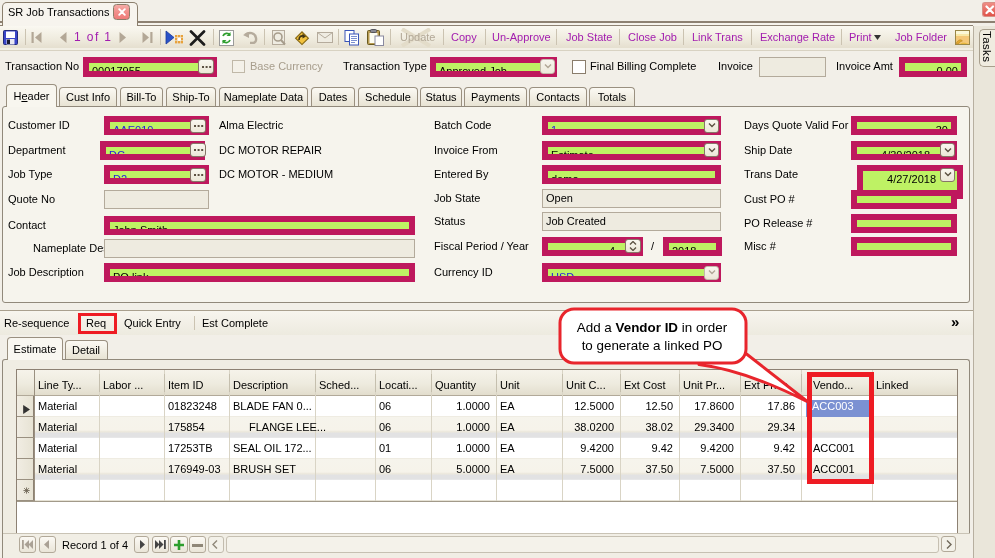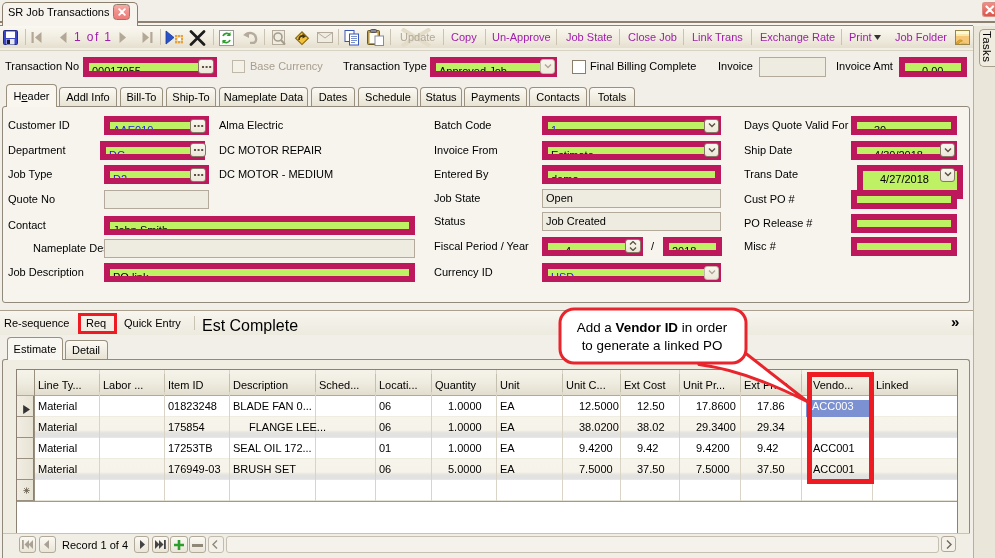--- a/index.html
+++ b/index.html
@@ -3,21 +3,21 @@
 <style>
 html,body{margin:0;padding:0;}
 body{width:995px;height:558px;overflow:hidden;font-family:"Liberation Sans",sans-serif;}
 .page{position:relative;width:995px;height:558px;background:#f2efe8;overflow:hidden;}
 .ab{position:absolute;}
 .lb{position:absolute;font-size:11px;color:#000;white-space:nowrap;line-height:19px;height:19px;}
 .fld{position:absolute;background:#bef264;border:6px solid #be185d;box-sizing:border-box;
  font-size:11px;line-height:17px;padding:0 3px;white-space:nowrap;overflow:hidden;}
 .dis{background:#eeebe0;border:1px solid #b3aa9b;}
 .blue{color:#2323dc;}
-.rt{text-align:left;padding-left:17px;}
+.rt{text-align:right;}
 .lookup{position:absolute;box-sizing:border-box;border:1px solid #867767;border-radius:3px;
  background:linear-gradient(#f9f7ef,#ece7d7);}
 .tbtxt{position:absolute;top:0;height:22px;line-height:22px;font-size:11px;color:#a21caf;white-space:nowrap;}
 .tbsep{position:absolute;top:3px;width:1px;height:16px;background:#cbc3b1;}
 .tab{position:absolute;box-sizing:border-box;background:linear-gradient(#fbf9f3,#e7e2d2);
  border:1px solid #9a9080;border-bottom:none;border-radius:4px 4px 0 0;font-size:11px;color:#000;
  text-align:center;}
 .cell{position:absolute;font-size:11px;color:#000;white-space:nowrap;height:21px;line-height:21px;overflow:hidden;}
 .hcell{position:absolute;font-size:11px;color:#000;white-space:nowrap;line-height:30px;}
 .navbtn{position:absolute;box-sizing:border-box;border:1px solid #b2a999;border-radius:3px;
@@ -177,21 +177,21 @@
 <svg class="ab" style="left:543.5px;top:63.5px" width="8" height="5" viewBox="0 0 8 5">
       <path d="M1 0.5 L4 3.5 L7 0.5" stroke="#b0a696" stroke-width="1.4" fill="none"></path>
     </svg>
 <div class="ab" style="left:572px;top:60px;width:14px;height:14px;border:1px solid #8a7d6c;background:#fff;box-sizing:border-box;"></div>
 <div class="lb" style="left:590px;top:57px;">Final Billing Complete</div>
 <div class="lb" style="left:718px;top:57px;">Invoice</div>
 <div class="fld dis" style="left:759px;top:56.5px;width:67px;height:20px;"></div>
 <div class="lb" style="left:836px;top:57px;">Invoice Amt</div>
 <div class="fld rt" style="left:899px;top:56.5px;width:68px;height:20px;">0.00</div>
 <div class="tab" style="left:6px;top:84px;width:51px;height:23px;background:#f8f6ef;line-height:22px;z-index:5;">H<span style="text-decoration:underline">e</span>ader</div>
-<div class="tab" style="left:59px;top:86.5px;width:58px;height:20px;line-height:19px;">Addl Info</div>
+<div class="tab" style="left:59px;top:86.5px;width:58px;height:20px;line-height:19px;">Cust Info</div>
 <div class="tab" style="left:120px;top:86.5px;width:43px;height:20px;line-height:19px;">Bill-To</div>
 <div class="tab" style="left:166px;top:86.5px;width:50px;height:20px;line-height:19px;">Ship-To</div>
 <div class="tab" style="left:219px;top:86.5px;width:89px;height:20px;line-height:19px;">Nameplate Data</div>
 <div class="tab" style="left:311px;top:86.5px;width:44px;height:20px;line-height:19px;">Dates</div>
 <div class="tab" style="left:358px;top:86.5px;width:60px;height:20px;line-height:19px;">Schedule</div>
 <div class="tab" style="left:420px;top:86.5px;width:42px;height:20px;line-height:19px;">Status</div>
 <div class="tab" style="left:464px;top:86.5px;width:63px;height:20px;line-height:19px;">Payments</div>
 <div class="tab" style="left:529px;top:86.5px;width:58px;height:20px;line-height:19px;">Contacts</div>
 <div class="tab" style="left:589px;top:86.5px;width:46px;height:20px;line-height:19px;">Totals</div>
 <div class="ab" style="left:2px;top:106px;width:968px;height:197px;background:#f6f4ed;border:1px solid #91897b;border-radius:3px;box-sizing:border-box;"></div>
@@ -288,21 +288,21 @@
 <div class="lb" style="left:744px;top:214px;z-index:3;">PO Release #</div>
 <div class="fld " style="left:851px;top:214px;width:106px;height:19px;z-index:3;"></div>
 <div class="lb" style="left:744px;top:236.5px;z-index:3;">Misc #</div>
 <div class="fld " style="left:851px;top:236.5px;width:106px;height:19px;z-index:3;"></div>
 <div class="ab" style="left:0;top:310px;width:973px;height:1px;background:#a9a08e;"></div>
 <div class="ab" style="left:0;top:311px;width:973px;height:24px;background:linear-gradient(#f7f5ee,#edeadf);"></div>
 <div class="ab" style="left:4px;top:317px;font-size:11px;">Re-sequence</div>
 <div class="ab" style="left:86px;top:317px;font-size:11px;">Req</div>
 <div class="ab" style="left:124px;top:317px;font-size:11px;">Quick Entry</div>
 <div class="ab" style="left:194px;top:316px;width:1px;height:14px;background:#cbc3b1;"></div>
-<div class="ab" style="left:202px;top:317px;font-size:16px;">Est Complete</div>
+<div class="ab" style="left:202px;top:317px;font-size:11px;">Est Complete</div>
 <div class="ab" style="left:951px;top:313px;font-size:15px;font-weight:bold;letter-spacing:-1px;">»</div>
 <div class="ab" style="left:78px;top:313px;width:39px;height:21px;border:3.5px solid #ee1b23;box-sizing:border-box;z-index:20;"></div>
 <div class="tab" style="left:7px;top:336.5px;width:56px;height:23px;background:#f9f7f1;line-height:22px;z-index:5;">Estimate</div>
 <div class="tab" style="left:64.5px;top:339.5px;width:43px;height:20px;line-height:19px;">Detail</div>
 <div class="ab" style="left:2px;top:359px;width:968px;height:199px;background:#f0ede3;border:1px solid #91897b;border-radius:3px 3px 0 0;box-sizing:border-box;border-bottom:none;"></div>
 <div class="ab" style="left:8px;top:359px;width:54px;height:1px;background:#f9f7f1;z-index:6;"></div>
 <div class="ab" style="left:16px;top:369px;width:940px;height:164px;border:1px solid #8d8173;background:#fff;">
 <div class="ab" style="left:0;top:0;width:940px;height:26px;background:linear-gradient(#f6f3ea,#eeebdf 55%,#e2ddcd);border-bottom:1px solid #b1a999;box-sizing:border-box;"></div>
 <div class="ab" style="left:0;top:26px;width:17px;height:105px;background:linear-gradient(90deg,#f1ede3,#e7e3d4);border-right:1px solid #8d8173;box-sizing:border-box;"></div>
 <div class="ab" style="left:17px;top:46.9px;width:923px;height:20.9px;background:linear-gradient(#f6f4ec 0%,#f6f3ea 62%,#ece8dc 70%,#e2e2e3 78%,#e2e2e3 96%,#eeeff0 100%);"></div>

